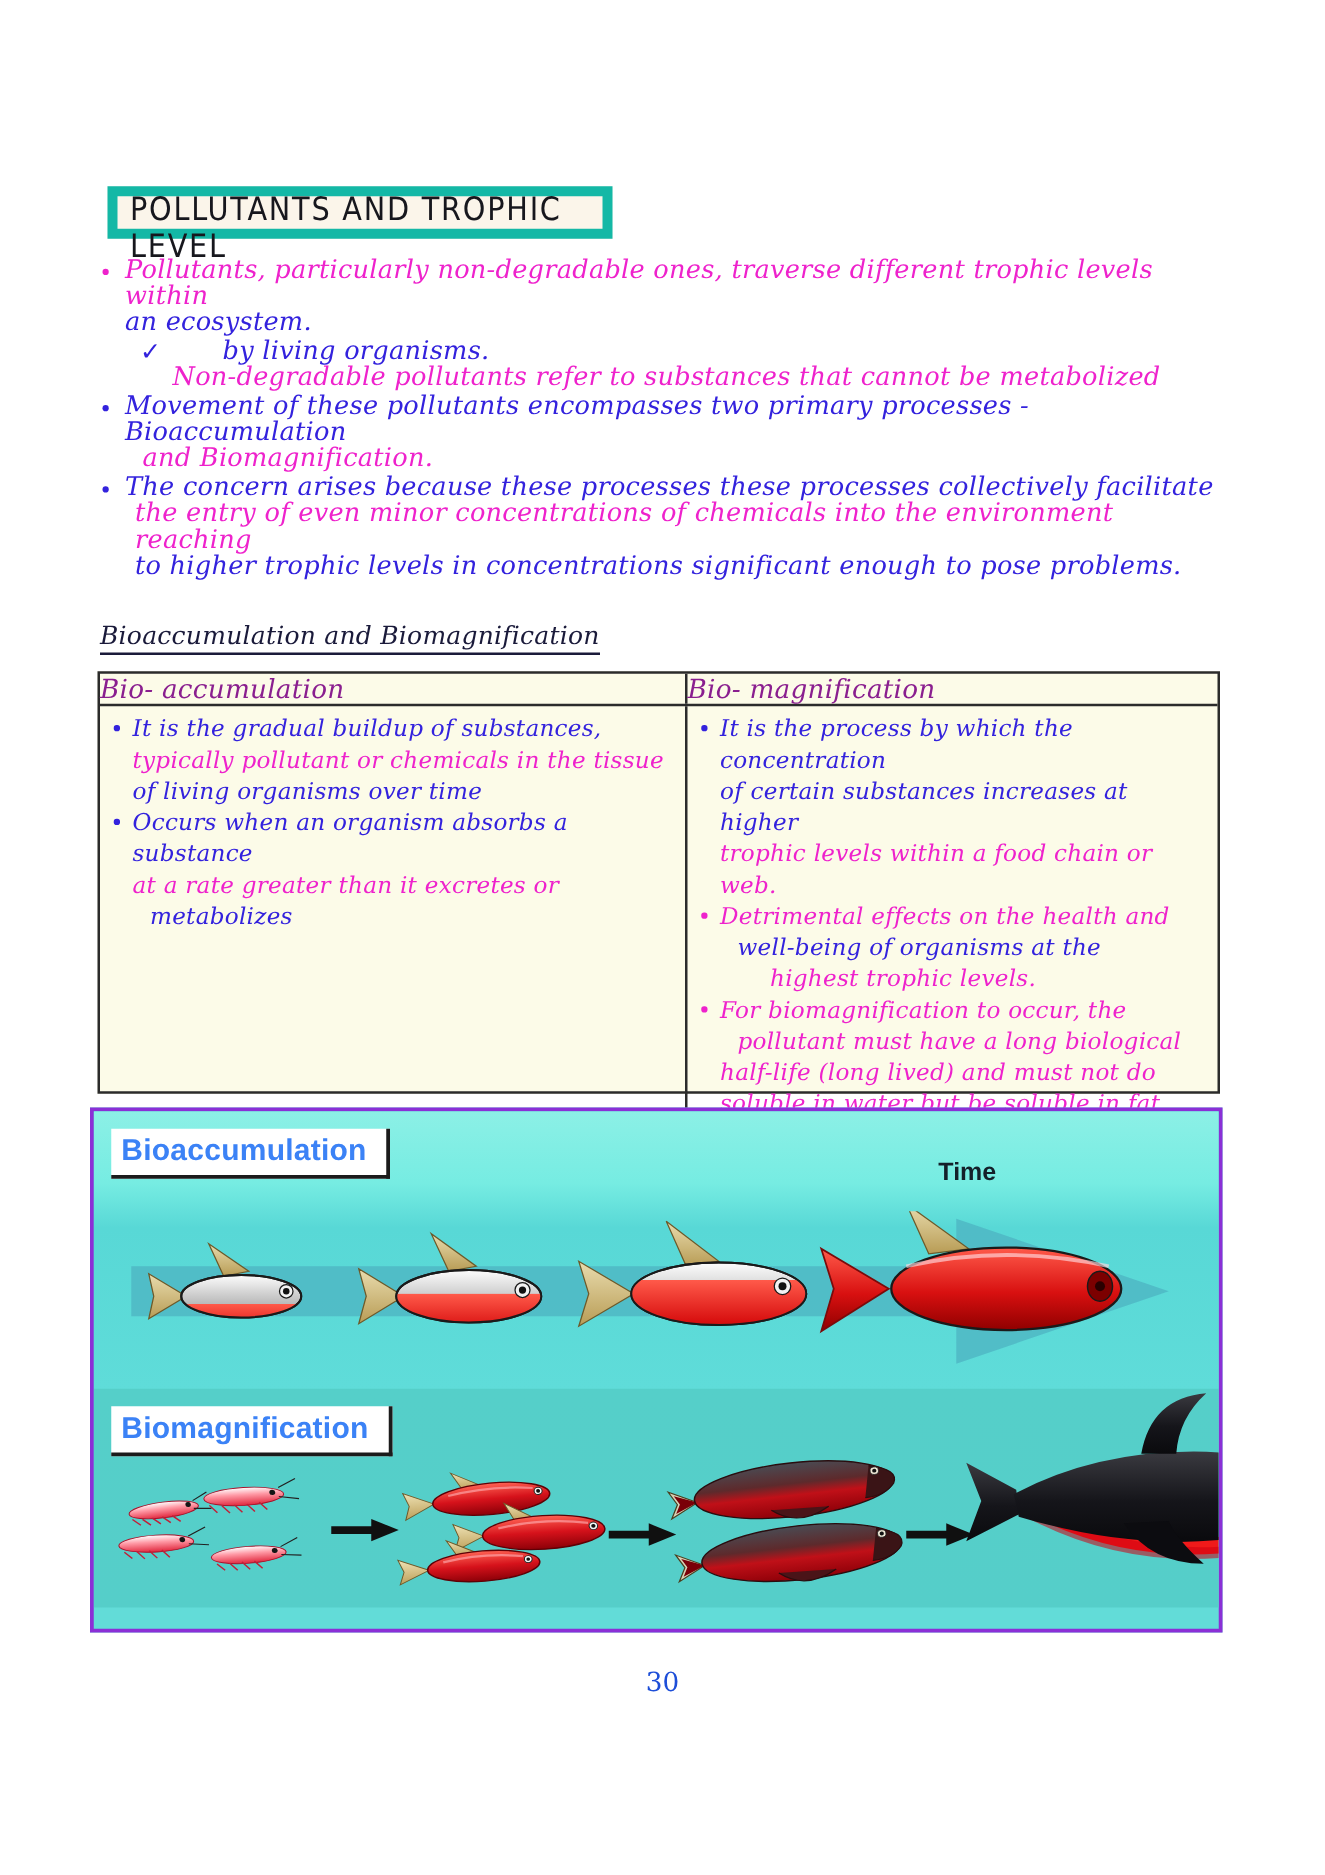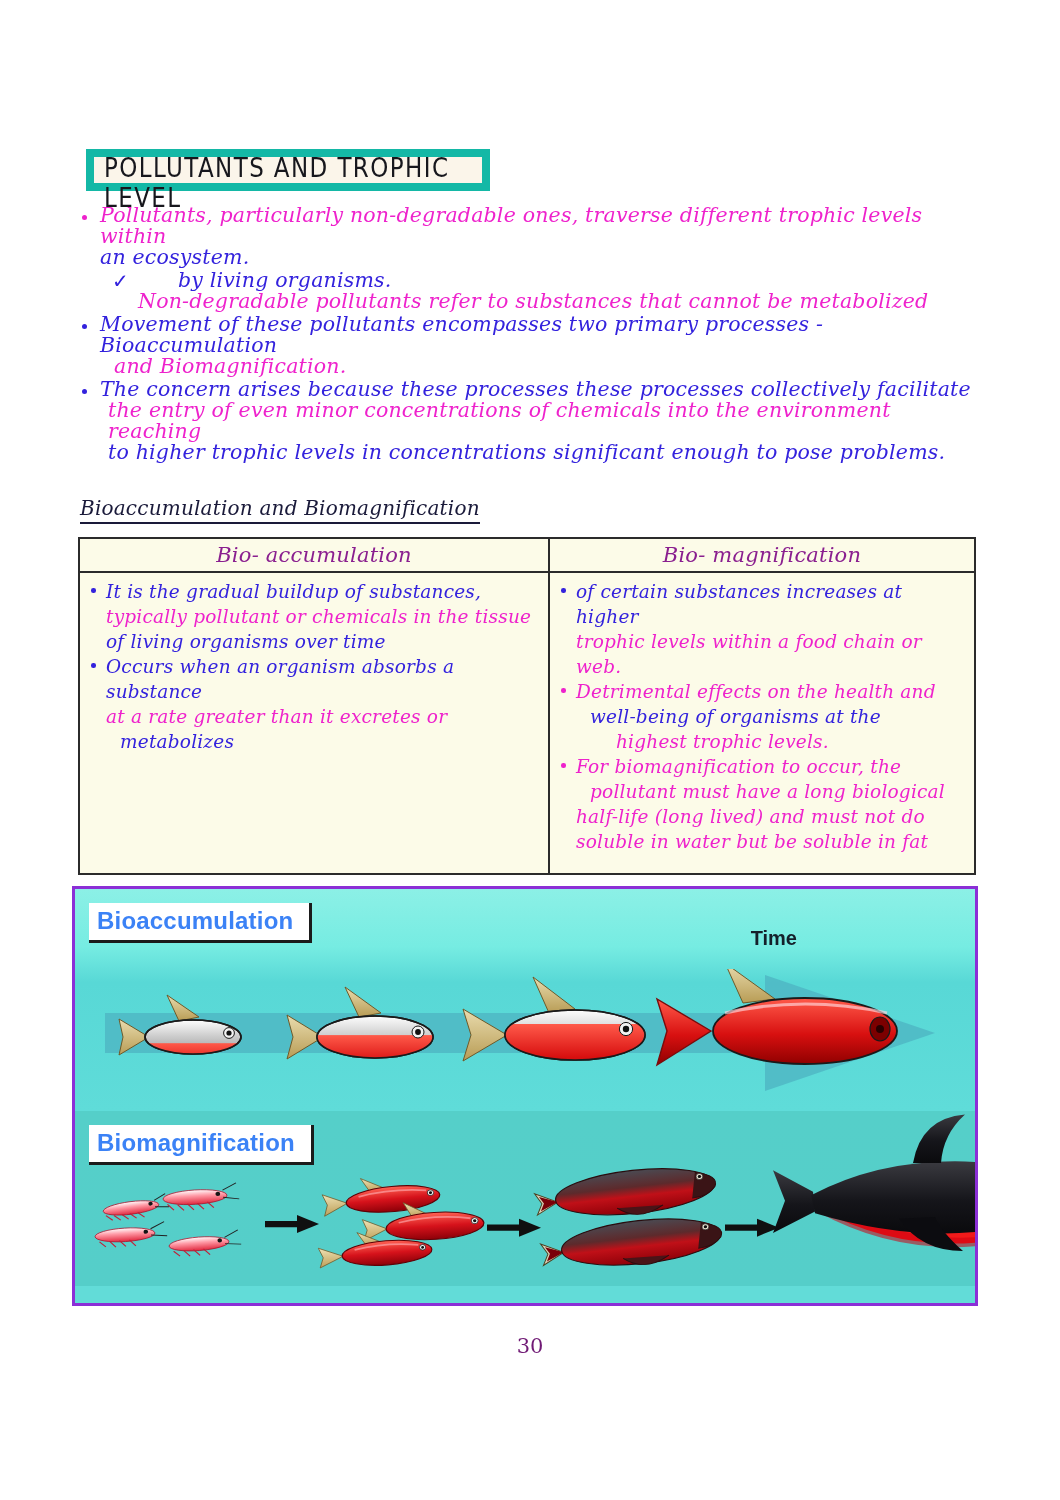--- a/index.html
+++ b/index.html
@@ -96,21 +96,21 @@
   }
   .cmp-head {
     display: flex;
     height: 34px;
     border-bottom: 2px solid #2b2b2b;
   }
   .cmp-body { display: flex; flex: 1; }
   .col-l { width: 470px; border-right: 2px solid #2b2b2b; }
   .col-r { flex: 1; }
   .cmp-head .col-l, .cmp-head .col-r {
-    display: flex; align-items: center; justify-content: center;
+    display: flex; align-items: center; justify-content: flex-start;
   }
   .cmp-head .hdr {
     font-size: 21px;
     color: #8a1f8f;
   }
   .cell {
     padding: 6px 6px 6px 8px;
   }
   .cell .bul { font-size: 18.5px; line-height: 25px; margin-bottom: 0; padding-left: 18px; }
   .cell .bul > .dot { left: 3px; top: 9px; width: 4.5px; height: 4.5px; }
@@ -160,21 +160,21 @@
   .fish-row { position: absolute; left: 0; top: 80px; width: 100%; height: 120px; }
   .chain { position: absolute; left: 0; top: 0; width: 100%; height: 100%; }
 
   
   .pageno {
     position: absolute;
     left: 0; right: 0; top: 1334px;
     text-align: center;
     font-family: "DejaVu Serif", serif;
     font-size: 21px;
-    color: #701a75;
+    color: #1d4ed8;
   }
 </style>
 </head>
 <body>
 
 <div class="page">
 
   <div class="title-box">
     <span class="t">Pollutants and Trophic Level</span>
   </div>
@@ -233,20 +233,21 @@
           <span class="dot"></span>
           <span class="ln">Occurs when an organism absorbs a substance</span>
           <span class="ln ink-pink">at a rate greater than it excretes or</span>
           <span class="ln ind1 ink-blue">metabolizes</span>
         </div>
       </div>
 
       <div class="col-r cell">
         <div class="bul hw ink-blue">
           <span class="dot"></span>
+          <span class="ln">It is the process by which the concentration</span>
           <span class="ln">of certain substances increases at higher</span>
           <span class="ln ink-pink">trophic levels within a food chain or web.</span>
         </div>
         <div class="bul hw ink-pink">
           <span class="dot"></span>
           <span class="ln">Detrimental effects on the health and</span>
           <span class="ln ind1 ink-blue">well-being of organisms at the</span>
           <span class="ln ind2 ink-pink">highest trophic levels.</span>
         </div>
         <div class="bul hw ink-pink">

